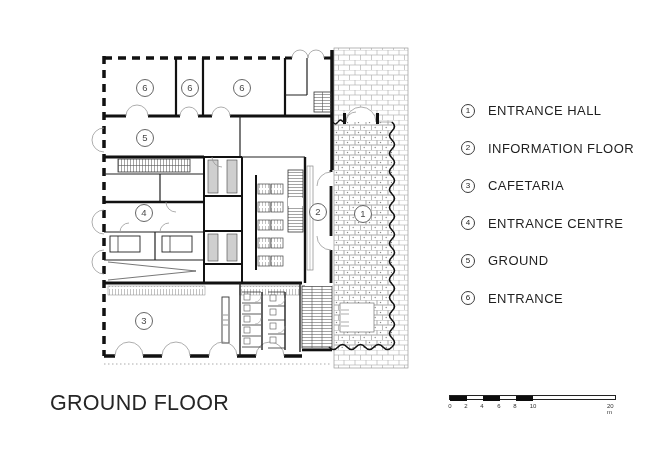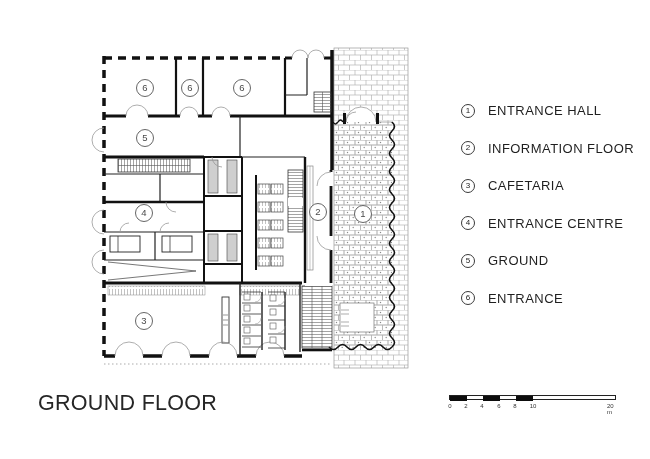--- a/index.html
+++ b/index.html
@@ -8,21 +8,21 @@
   svg{position:absolute;left:0;top:0;}
 
   
   .legend{position:absolute;left:461px;top:103px;}
   .legend-item{display:flex;align-items:center;height:15px;margin-bottom:22.5px;}
   .legend-circle{box-sizing:border-box;width:14px;height:14px;border:1px solid #3a3a3a;border-radius:50%;
                  font-size:8px;line-height:12px;text-align:center;color:#222;flex:0 0 14px;}
   .legend-label{margin-left:13px;font-size:13px;letter-spacing:.45px;color:#1f1f1f;white-space:nowrap;}
 
   
-  .floor-title{position:absolute;left:38px;top:391px;font-size:21.5px;color:#262626;
+  .floor-title{position:absolute;left:50px;top:391px;font-size:21.5px;color:#262626;
                letter-spacing:.3px;font-weight:400;}
 
   
   .scalebar{position:absolute;left:449px;top:395px;width:170px;height:18px;}
   .scalebar .bar{position:absolute;left:0;top:0;width:167px;height:5px;border:1px solid #222;box-sizing:border-box;background:#fff;}
   .scalebar .seg{position:absolute;top:0;height:5px;background:#0d0d0d;}
   .scalebar .tick{position:absolute;top:8px;font-size:6px;color:#333;transform:translateX(-50%);letter-spacing:0;}
 </style>
 </head>
 <body>

